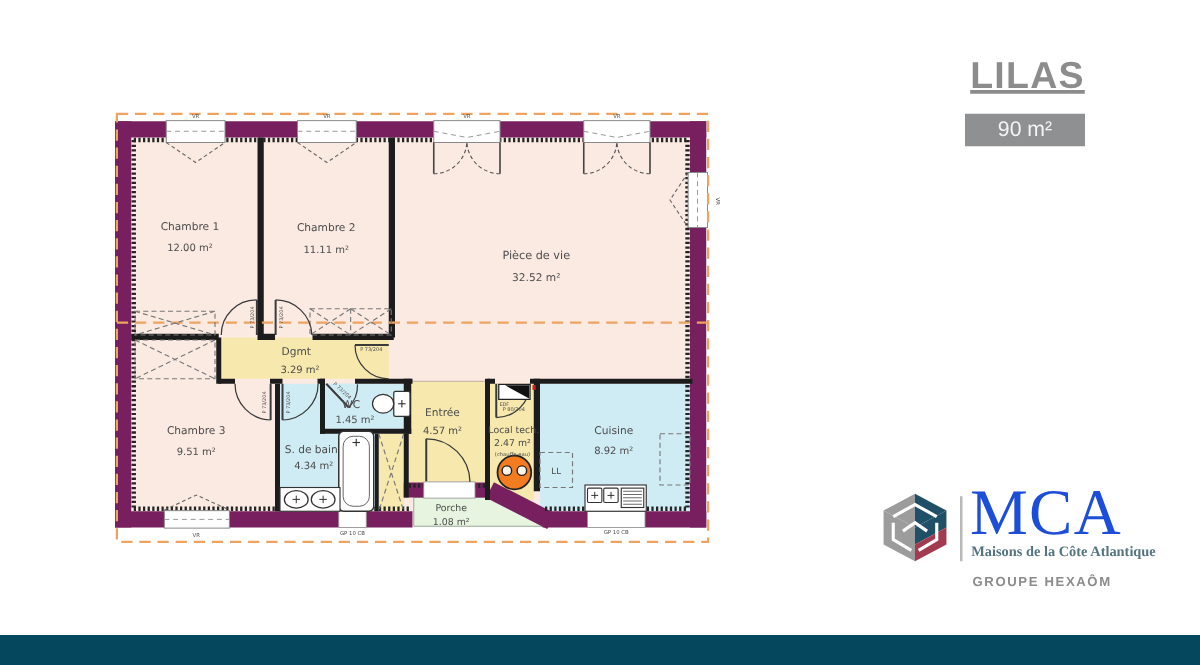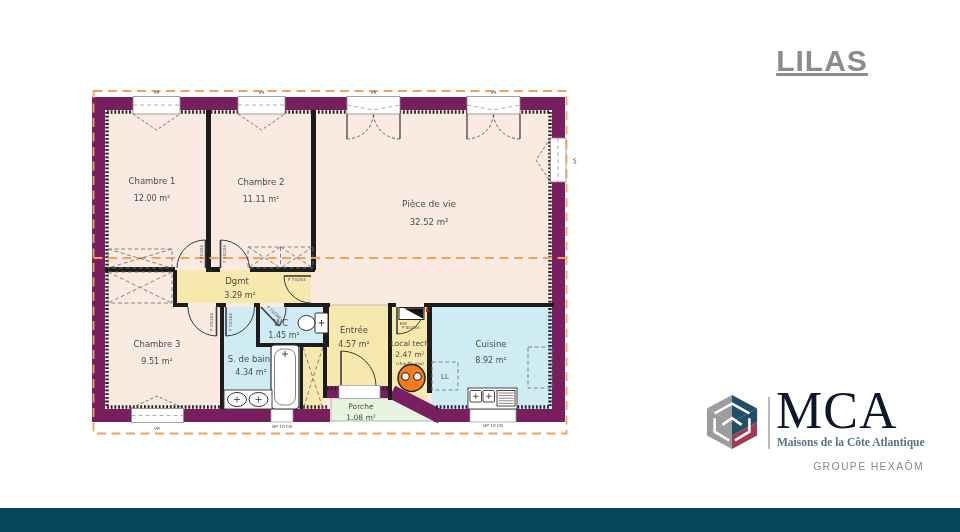--- a/index.html
+++ b/index.html
@@ -7,25 +7,25 @@
           font-family:"Liberation Sans",sans-serif;}
   #plan-svg{position:absolute;left:0;top:0;width:960px;height:532px;}
   .page-title{position:absolute;left:712px;top:44px;width:220px;text-align:center;
       font-size:30px;font-weight:700;letter-spacing:1px;color:#8c8c8c;text-decoration:underline;}
   .area-badge{position:absolute;left:772px;top:91px;width:96px;height:26px;background:#8f9091;
       color:#f4f4f4;font-size:17px;display:flex;align-items:center;justify-content:center;}
   .brand{position:absolute;left:700px;top:390px;width:240px;height:90px;}
   .brand-cube{position:absolute;left:3px;top:3px;width:58px;height:58px;}
   .brand-divider{position:absolute;left:68px;top:7px;width:2px;height:52px;background:#b9b9b9;}
   .brand-name{position:absolute;left:76px;top:-9px;font-family:"Liberation Serif",serif;
-      font-size:52px;font-weight:400;color:#0f172a;letter-spacing:1px;}
+      font-size:52px;font-weight:400;color:#1d4ed8;letter-spacing:1px;}
   .brand-tagline{position:absolute;left:77px;top:46px;font-family:"Liberation Serif",serif;
       font-size:11.5px;color:#56747f;white-space:nowrap;font-weight:bold;}
-  .brand-group{position:absolute;left:78px;top:70px;width:146px;text-align:right;
-      font-size:10.5px;font-weight:400;letter-spacing:1.3px;color:#8b8b8b;white-space:nowrap;}
+  .brand-group{position:absolute;left:78px;top:70px;width:146px;text-align:left;
+      font-size:10.5px;font-weight:700;letter-spacing:1.3px;color:#8b8b8b;white-space:nowrap;}
   .bottom-bar{position:absolute;left:0;top:508px;width:960px;height:24px;background:#05485e;}
   svg text{font-family:"DejaVu Sans",sans-serif;fill:#4c4c4c;}
 </style>
 </head>
 <body>
 
 <div id="canvas">
 
   <svg id="plan-svg" viewBox="0 0 960 532">
 
@@ -285,20 +285,21 @@
       <text x="212.5" y="322" font-size="4" transform="rotate(-90 212.5 322)">P 73/204</text>
       <text x="232" y="322" font-size="4" transform="rotate(-90 232 322)">P 73/204</text>
       <text x="297" y="281" font-size="4">P 73/204</text>
       <text x="273" y="313.5" font-size="4" transform="rotate(43 273 313.5)">P 73/204</text>
       <text x="411" y="328.5" font-size="4">P 80/204</text>
       <text x="403.5" y="325" font-size="3.8">EDF</text>
     </g>
   </svg>
 
   <div class="page-title">LILAS</div>
+  <div class="area-badge">90 m²</div>
 
   <div class="brand">
     <svg class="brand-cube" viewBox="0 0 60 60">
       <polygon points="30,2 4,16 30,30" fill="#9c9c9c"></polygon>
       <polygon points="30,2 56,16 30,30" fill="#1f5068"></polygon>
       <polygon points="4,16 30,30 30,58 4,44" fill="#9c9c9c"></polygon>
       <polygon points="56,16 56,30 30,44 30,30" fill="#1f5068"></polygon>
       <polygon points="56,30 56,44 30,58 30,44" fill="#a23b50"></polygon>
       <g stroke="#ffffff" stroke-width="2.6" fill="none">
         <path d="M12,21 L30,11 L48,21"></path>

